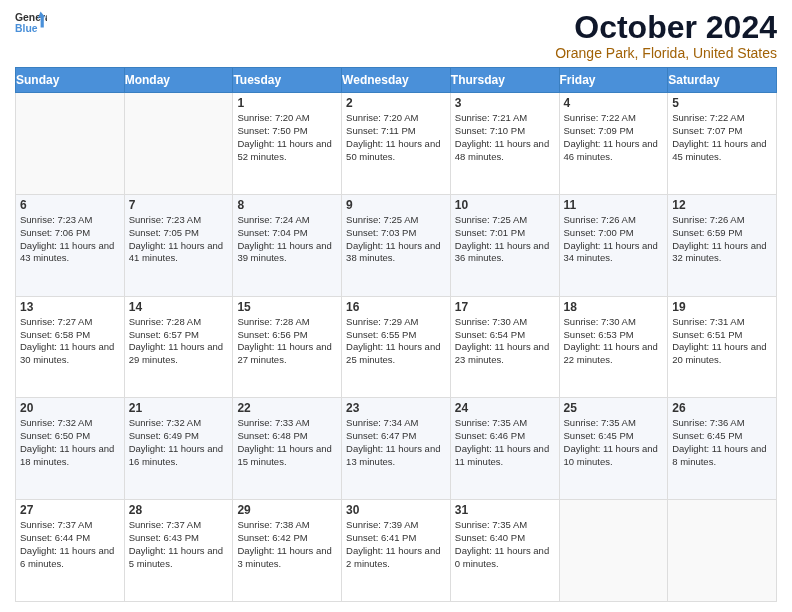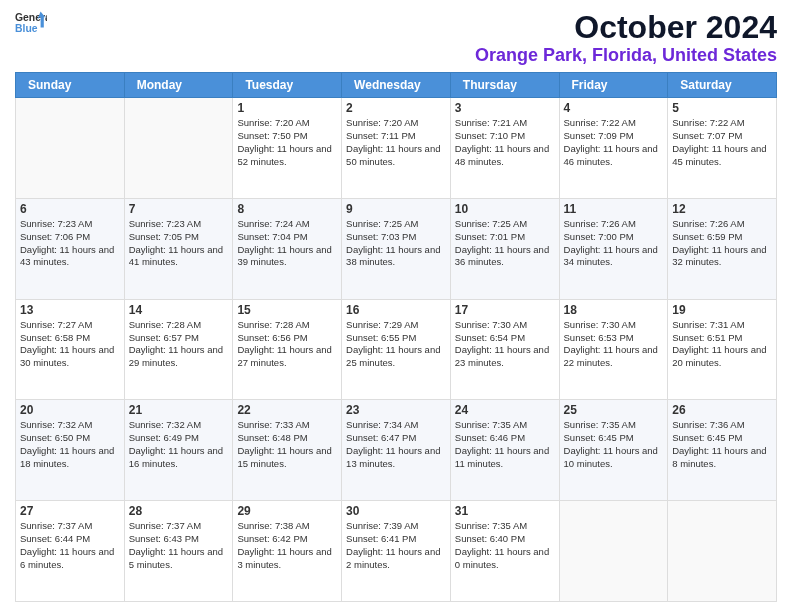--- a/index.html
+++ b/index.html
@@ -35,37 +35,36 @@
     .title-block {
       text-align: right;
     }
     .main-title {
       font-size: 32px;
       font-weight: bold;
       color: #0f172a;
       line-height: 1.1;
     }
     .subtitle {
-      font-size: 18px;
-      color: #6d28d9;
-      font-weight: bold;
+      font-size: 14px;
+      color: #a16207;
     }
     .calendar {
       flex: 1;
       border: 1px solid #ccc;
       border-collapse: collapse;
       width: 100%;
       table-layout: fixed;
     }
     .calendar th {
       background: #4a90d9;
       color: #fff;
       font-size: 12px;
       font-weight: bold;
-      padding: 5px 12px;
+      padding: 5px 0;
       text-align: left;
       border: 1px solid #3a7fc1;
     }
     .calendar td {
       vertical-align: top;
       padding: 3px 4px;
       border: 1px solid #ddd;
       font-size: 9.5px;
       color: #333;
       background: #fff;

